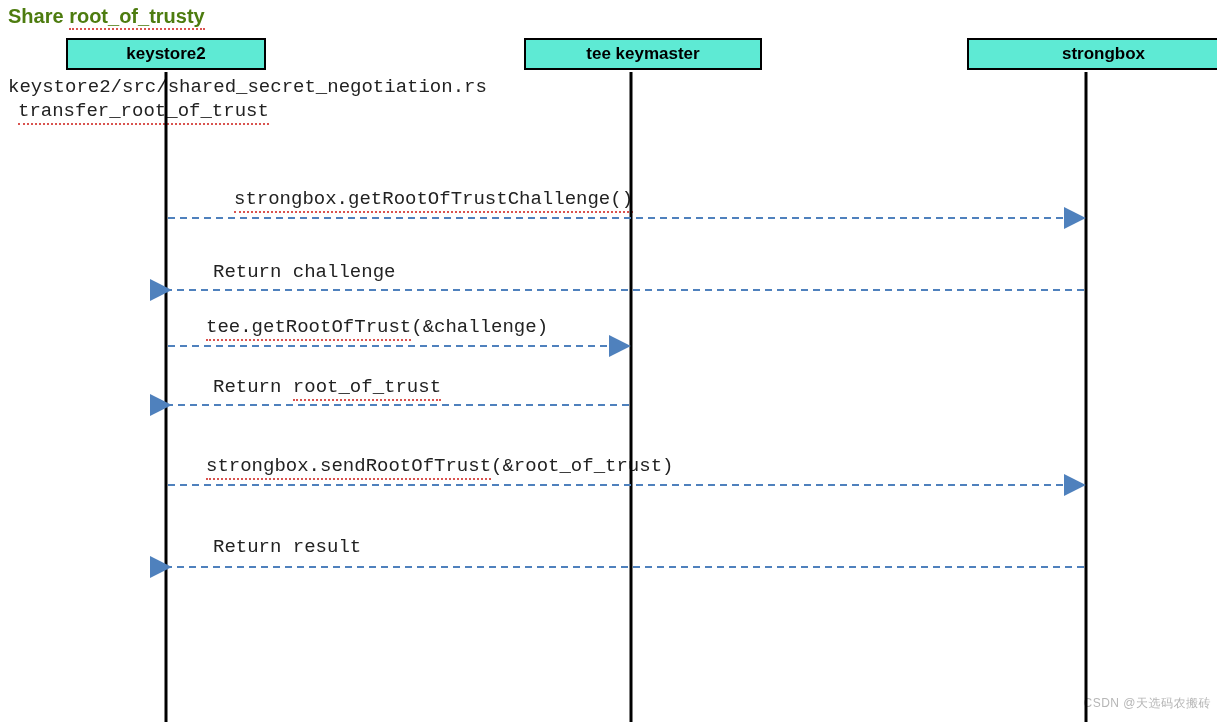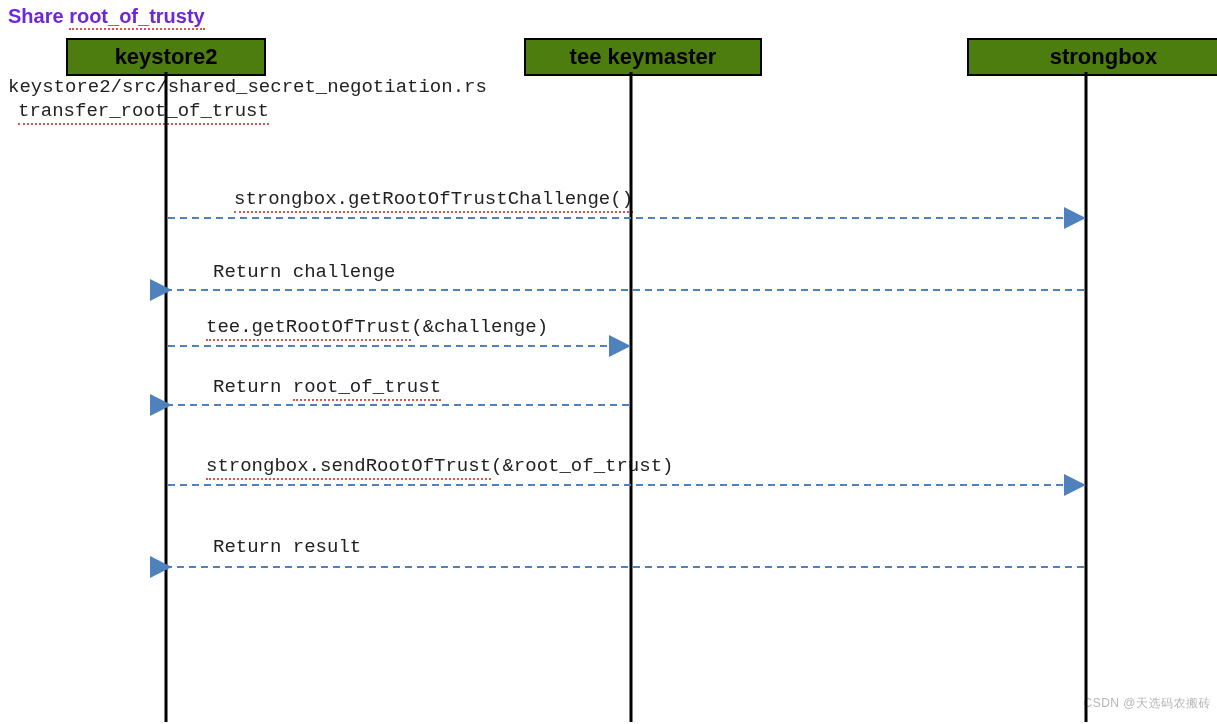--- a/index.html
+++ b/index.html
@@ -8,33 +8,33 @@
     width: 1217px;
     height: 724px;
     background: #ffffff;
     font-family: Arial, Helvetica, sans-serif;
     overflow: hidden;
     position: relative;
   }
   .title {
     position: absolute;
     font-weight: bold;
-    color: #6d28d9;
+    color: #4d7c0f;
     font-size: 20px;
   }
   .title .u {
     border-bottom: 2px dotted #d9534f;
     padding-bottom: 1px;
   }
   .lifeline-box {
     position: absolute;
     border: 2px solid #000;
-    background: #4d7c0f;
+    background: #5eead4;
     font-weight: bold;
-    font-size: 22px;
+    font-size: 17px;
     text-align: center;
     padding: 4px 0;
     box-sizing: border-box;
   }
   .note {
     position: absolute;
     font-family: Consolas, "Courier New", monospace;
     font-size: 19px;
     color: #222;
     white-space: nowrap;

